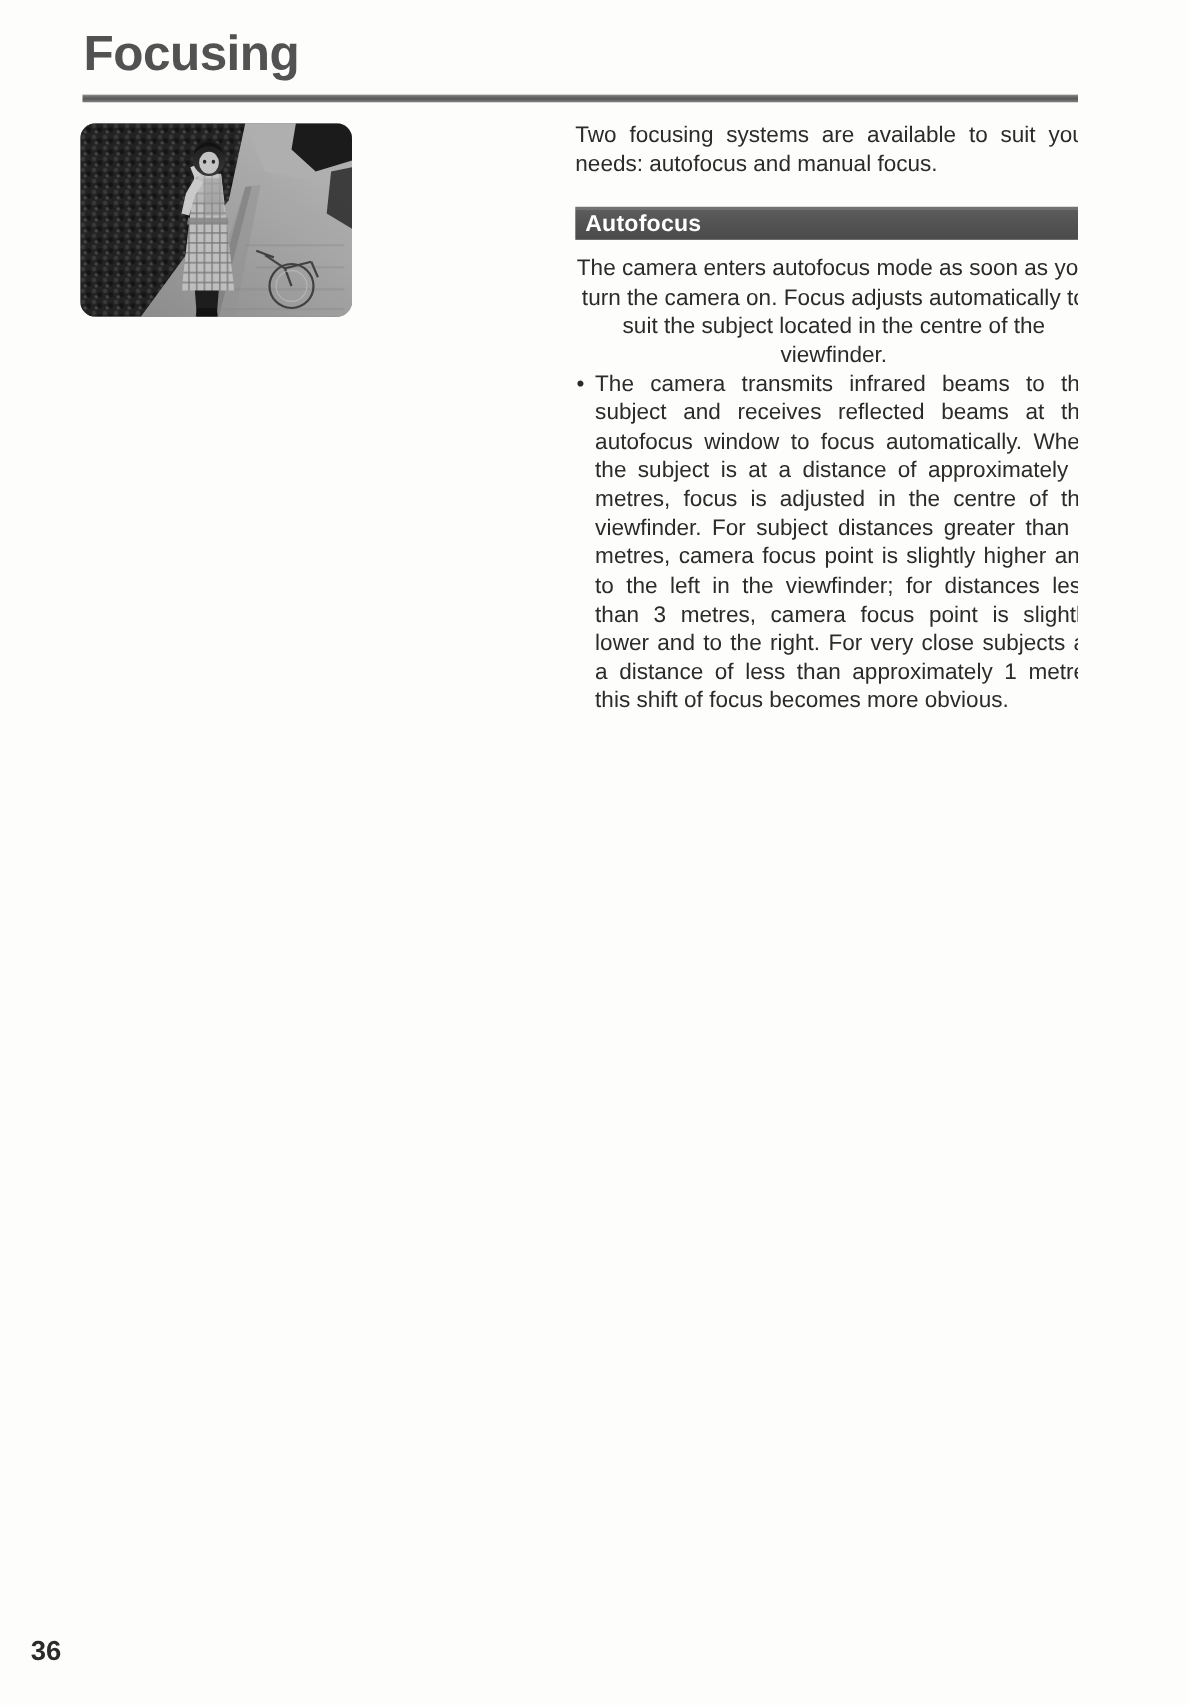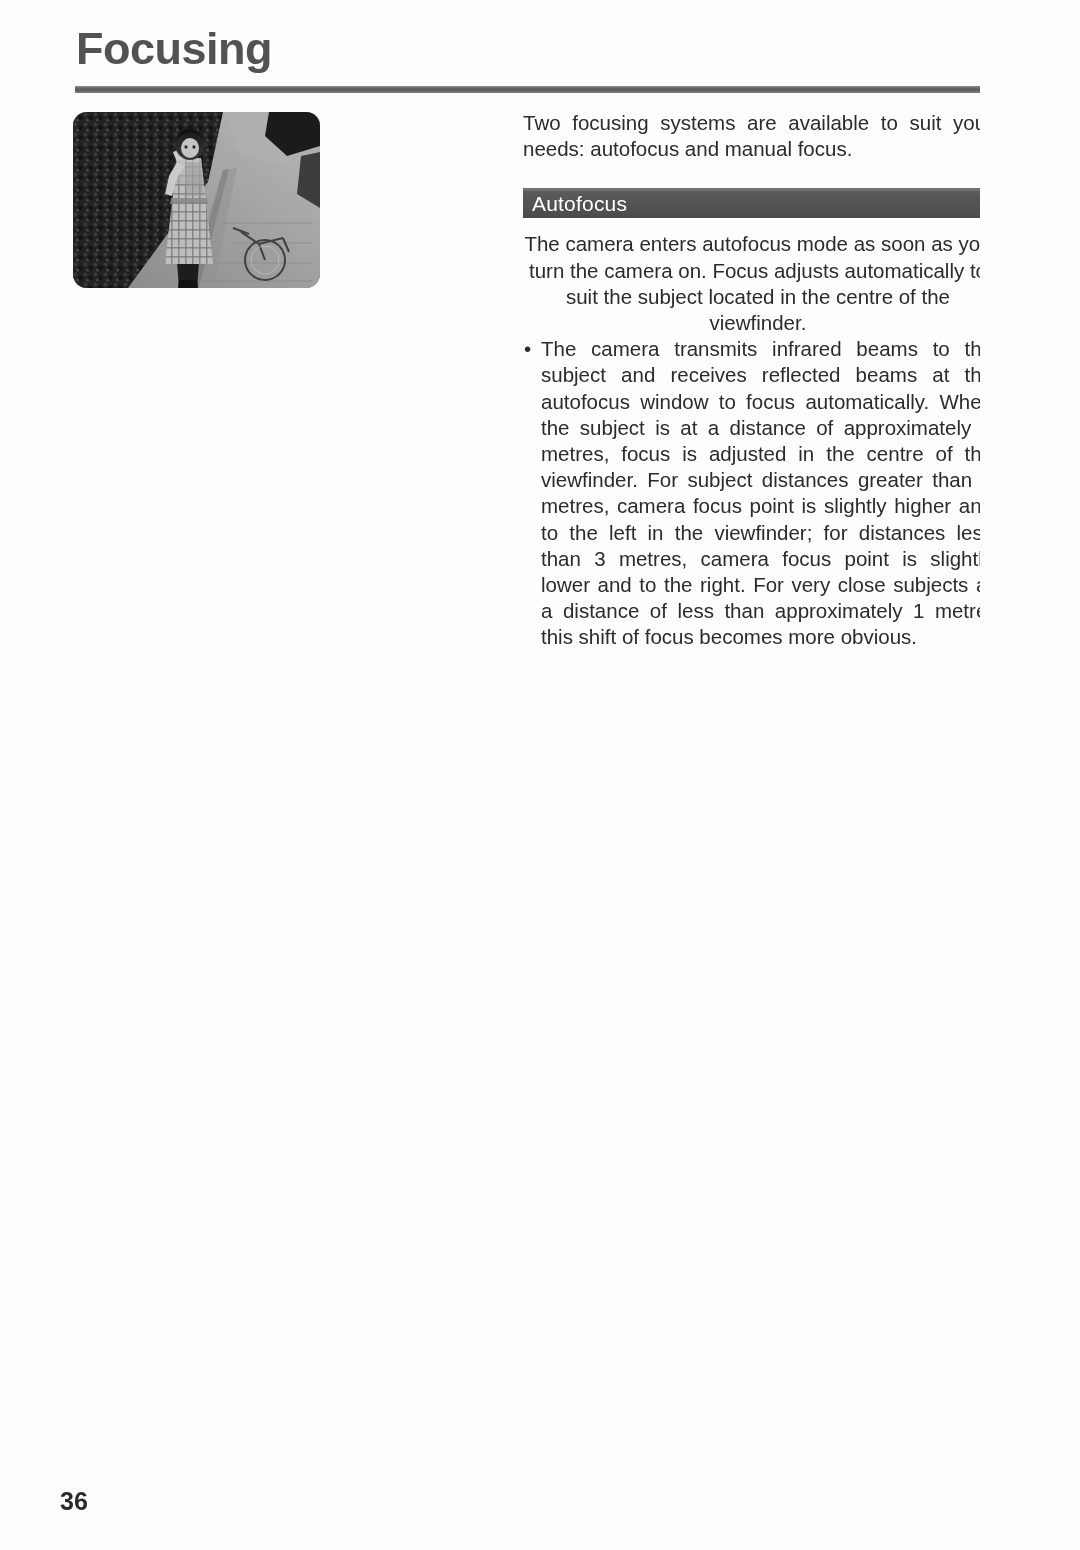--- a/index.html
+++ b/index.html
@@ -89,21 +89,21 @@
     position: absolute;
     left: 0; right: 0; top: 0;
     height: 3px;
     background: rgba(255,255,255,0.13);
   }
   #autofocus-label {
     position: absolute;
     left: 9px;
     top: 2px;
     font-size: 21px;
-    font-weight: normal;
+    font-weight: bold;
     color: #ffffff;
     letter-spacing: 0.2px;
     line-height: 27px;
   }
 
   
   #bullet-list {
     margin: 0;
     padding: 0;
     list-style: none;
@@ -127,21 +127,20 @@
   }
 
   
   #page-number {
     position: absolute;
     left: 28px;
     top: 1487px;
     font-size: 25px;
     font-weight: bold;
     color: #2b2b2b;
-    margin-left: 32px;
   }
 </style>
 </head>
 <body style="background: rgb(253, 253, 252);">
 
 <div id="page">
 
   <div id="page-title">Focusing</div>
   <div id="title-rule"></div>
 

